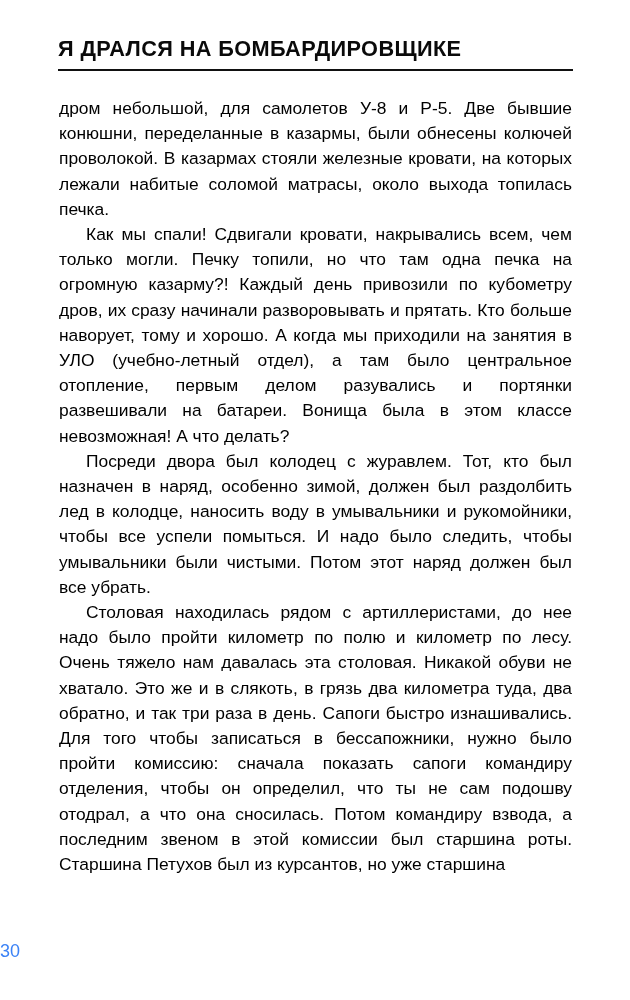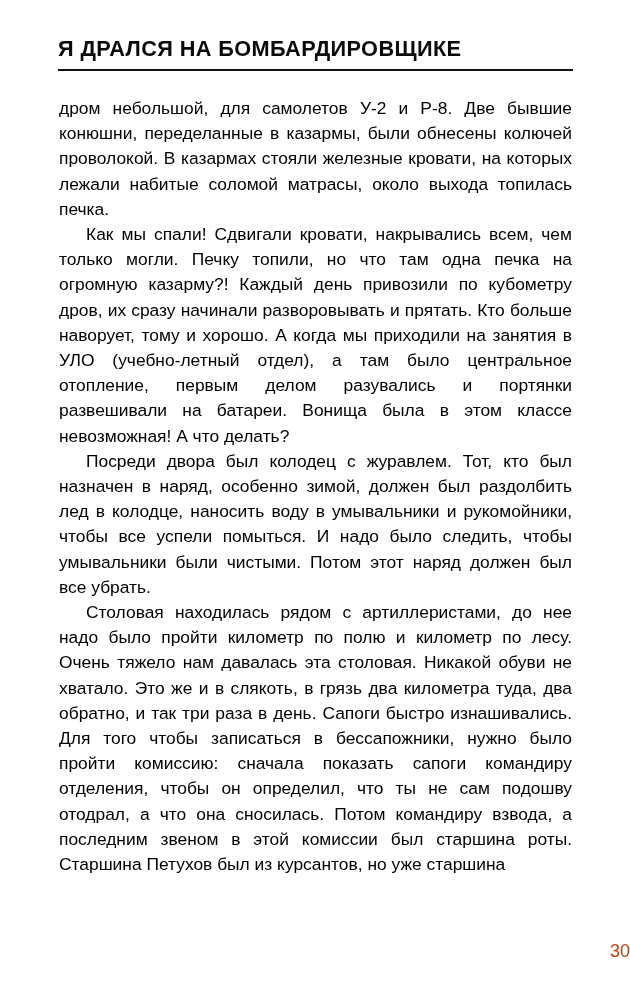--- a/index.html
+++ b/index.html
@@ -83,38 +83,38 @@
   .para.no-stretch::after {
     display: none;
   }
 
   
   .folio {
     position: absolute;
     left: 0;
     top: 940px;
     width: 630px;
-    text-align: right;
+    text-align: left;
     font-size: 18px;
     line-height: 22px;
-    color: #c2410c;
+    color: #3b82f6;
   }
 </style>
 </head>
 <body>
 
 <div class="page">
 
   <div class="header-block">
     <div class="running-head">Я ДРАЛСЯ НА БОМБАРДИРОВЩИКЕ</div>
     <div class="head-rule"></div>
   </div>
 
   <div class="text-column">
-    <p class="para first no-stretch">дром небольшой, для самолетов У-2 и Р-8. Две бывшие конюшни, переделанные в казармы, были обнесены колючей проволокой. В казармах стояли железные кровати, на которых лежали набитые соломой матрасы, около выхода топилась печка.</p>
+    <p class="para first no-stretch">дром небольшой, для самолетов У-8 и Р-5. Две бывшие конюшни, переделанные в казармы, были обнесены колючей проволокой. В казармах стояли железные кровати, на которых лежали набитые соломой матрасы, около выхода топилась печка.</p>
     <p class="para no-stretch">Как мы спали! Сдвигали кровати, накрывались всем, чем только могли. Печку топили, но что там одна печка на огромную казарму?! Каждый день привозили по кубометру дров, их сразу начинали разворовывать и прятать. Кто больше наворует, тому и хорошо. А когда мы приходили на занятия в УЛО (учебно-летный отдел), а там было центральное отопление, первым делом разувались и портянки развешивали на батареи. Вонища была в этом классе невозможная! А что делать?</p>
     <p class="para no-stretch">Посреди двора был колодец с журавлем. Тот, кто был назначен в наряд, особенно зимой, должен был раздолбить лед в колодце, наносить воду в умывальники и рукомойники, чтобы все успели помыться. И надо было следить, чтобы умывальники были чистыми. Потом этот наряд должен был все убрать.</p>
     <p class="para no-stretch">Столовая находилась рядом с артиллеристами, до нее надо было пройти километр по полю и километр по лесу. Очень тяжело нам давалась эта столовая. Никакой обуви не хватало. Это же и в слякоть, в грязь два километра туда, два обратно, и так три раза в день. Сапоги быстро изнашивались. Для того чтобы записаться в бессапожники, нужно было пройти комиссию: сначала показать сапоги командиру отделения, чтобы он определил, что ты не сам подошву отодрал, а что она сносилась. Потом командиру взвода, а последним звеном в этой комиссии был старшина роты. Старшина Петухов был из курсантов, но уже старшина</p>
   </div>
 
   <div class="folio">30</div>
 
 </div>
 
 </body></html>

